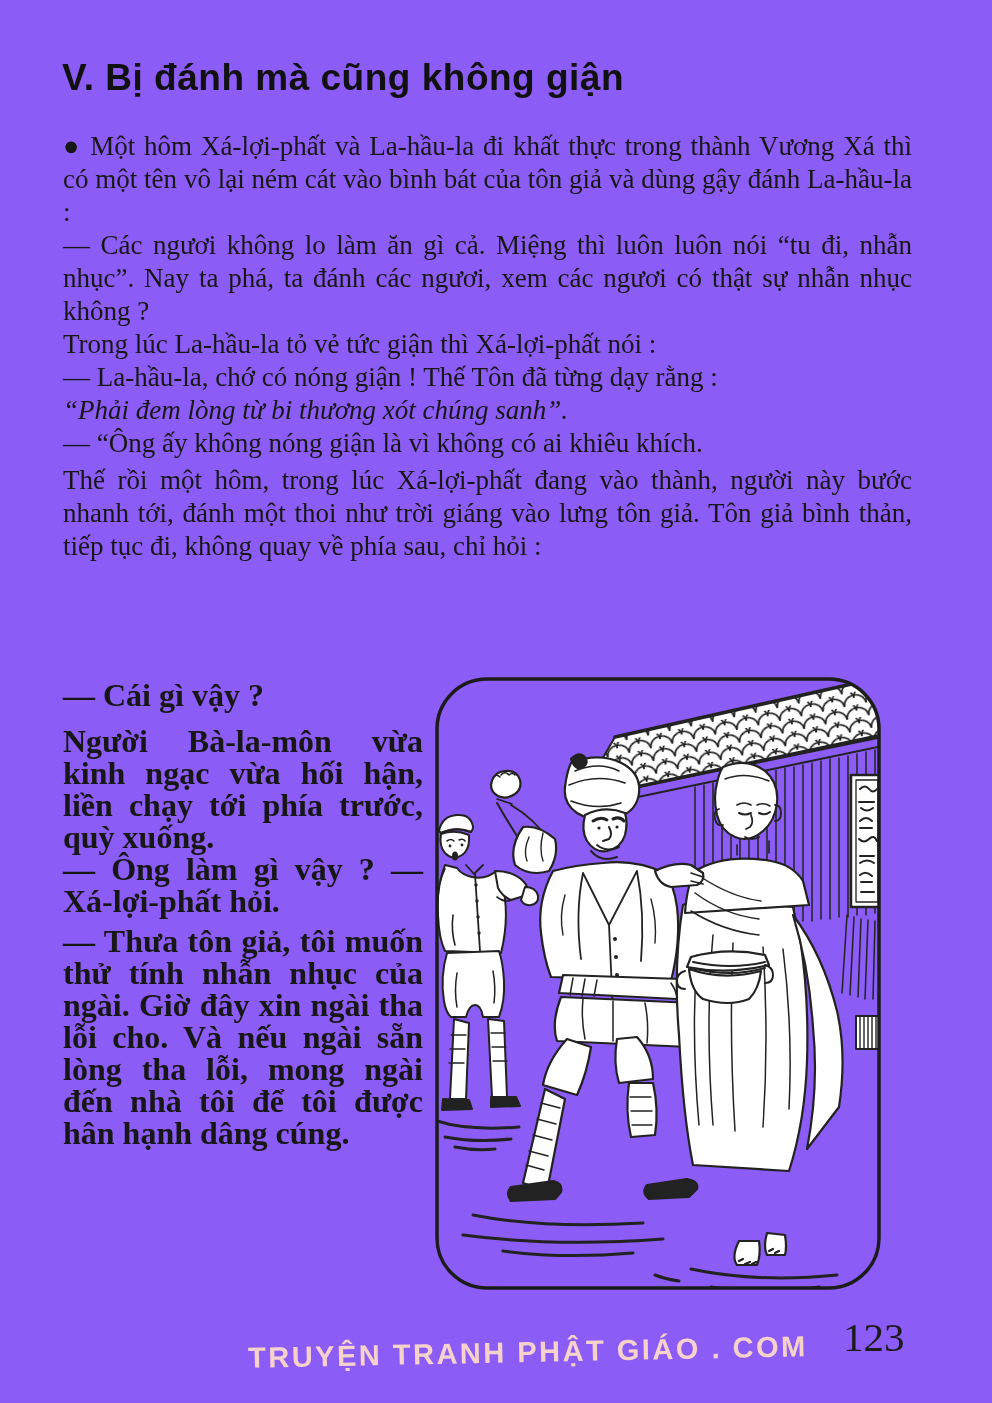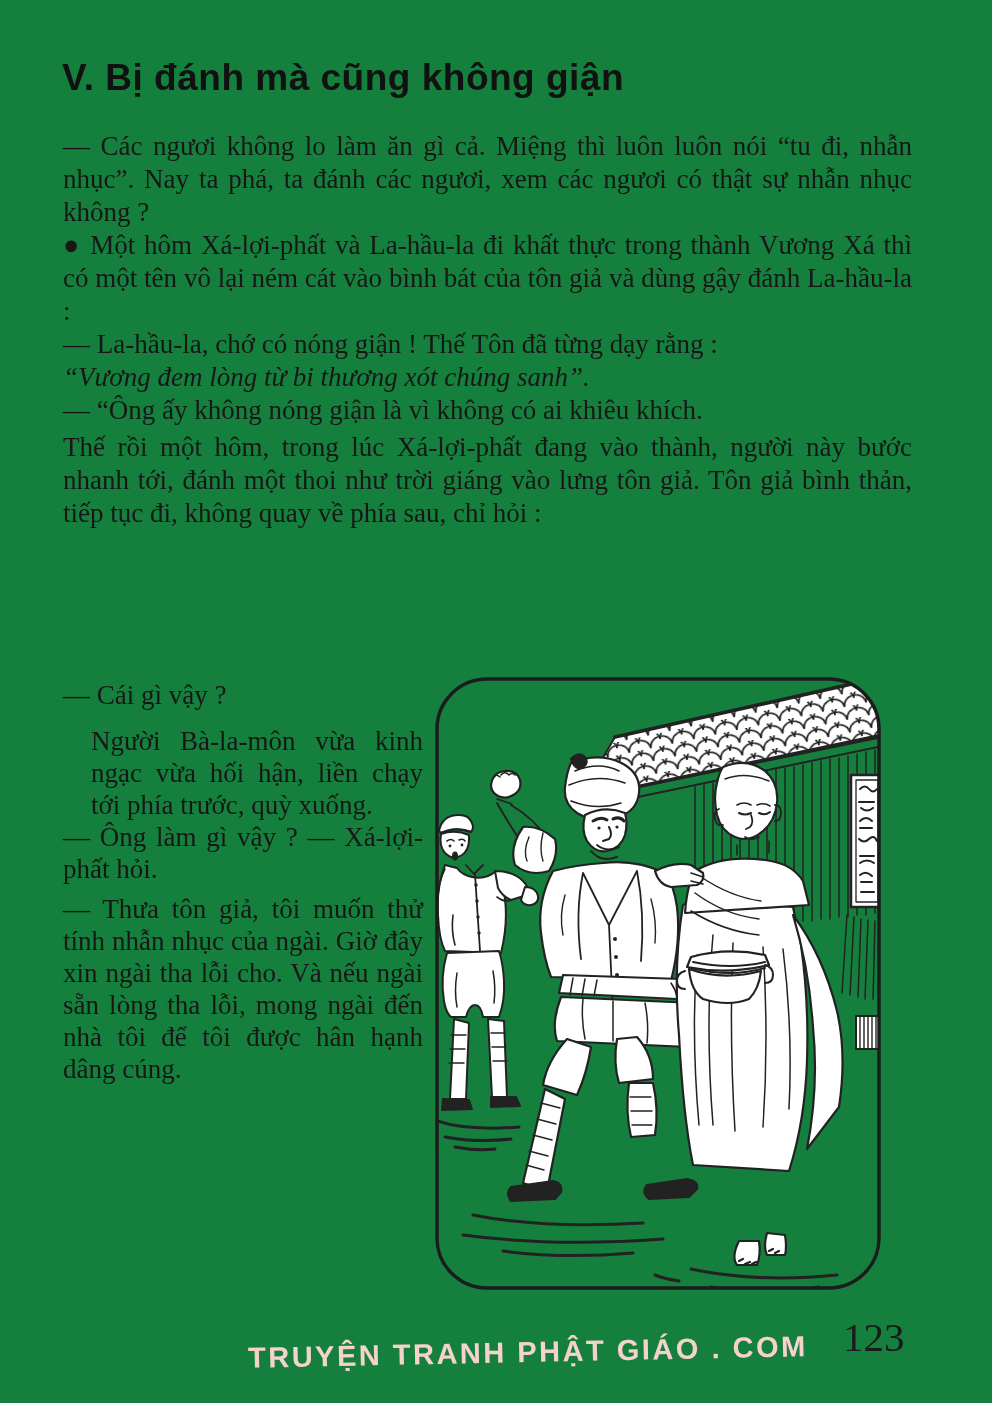--- a/index.html
+++ b/index.html
@@ -1,39 +1,39 @@
 <!DOCTYPE html>
 <html><head>
 <meta charset="utf-8">
 <style>
   html,body{margin:0;padding:0;background:#e8e8e8;}
   .page{
-    position:relative; width:992px; height:1403px; background:#15803d;
+    position:relative; width:992px; height:1403px; background:#8b5cf6;
     font-family:"Liberation Serif", serif; color:#171717; overflow:hidden;
     margin:0 auto;
   }
   .title{
     position:absolute; left:62px; top:57px; margin:0;
     font-family:"Liberation Sans", sans-serif; font-weight:bold;
     font-size:37px; letter-spacing:.5px; color:#111;
   }
   .fulltext{
     position:absolute; left:63px; top:130px; width:849px;
     font-size:27px; line-height:33px; text-align:justify;
   }
   .fulltext p{margin:0;}
   .fulltext p.gap-lg{margin-top:14px;}
   .fulltext p.gap-sm{margin-top:4px;}
   .italic{font-style:italic;}
   .leftcol{
     position:absolute; left:63px; top:679px; width:360px;
-    font-size:27px; line-height:32px; text-align:justify;
+    font-size:32px; line-height:32px; text-align:justify;font-weight:bold;
   }
   .leftcol p{margin:0;}
-  .leftcol p.gap-a{margin-top:14px;margin-left:28px;}
+  .leftcol p.gap-a{margin-top:14px;}
   .leftcol p.gap-b{margin-top:8px;}
   .leftcol p.gap-c{margin-top:10px;}
   .no-justify{text-align:left;}
   .illustration{
     position:absolute; left:433px; top:675px; width:450px; height:617px; margin:0;
   }
   .illustration svg{display:block; width:450px; height:617px;}
   .watermark{
     position:absolute; left:248px; top:1336px; white-space:nowrap;
     font-family:"Liberation Sans", sans-serif; font-weight:bold;
@@ -46,24 +46,25 @@
   }
 </style>
 </head>
 <body>
 
 <div class="page">
 
   <h1 class="title">V. Bị đánh mà cũng không giận</h1>
 
   <div class="fulltext">
+    <p>●  Một hôm Xá-lợi-phất và La-hầu-la đi khất thực trong thành Vương Xá thì có một tên vô lại ném cát vào bình bát của tôn giả và dùng gậy đánh La-hầu-la :</p>
     <p>— Các ngươi không lo làm ăn gì cả. Miệng thì luôn luôn nói “tu đi, nhẫn nhục”. Nay ta phá, ta đánh các ngươi, xem các ngươi có thật sự nhẫn nhục không ?</p>
-    <p>●  Một hôm Xá-lợi-phất và La-hầu-la đi khất thực trong thành Vương Xá thì có một tên vô lại ném cát vào bình bát của tôn giả và dùng gậy đánh La-hầu-la :</p>
+    <p>Trong lúc La-hầu-la tỏ vẻ tức giận thì Xá-lợi-phất nói :</p>
     <p>— La-hầu-la, chớ có nóng giận ! Thế Tôn đã từng dạy rằng :</p>
-    <p class="italic">“Vương đem lòng từ bi thương xót chúng sanh”.</p>
+    <p class="italic">“Phải đem lòng từ bi thương xót chúng sanh”.</p>
     <p>— “Ông ấy không nóng giận là vì không có ai khiêu khích.</p>
     <p class="gap-sm">Thế rồi một hôm, trong lúc Xá-lợi-phất đang vào thành, người này bước nhanh tới, đánh một thoi như trời giáng vào lưng tôn giả. Tôn giả bình thản, tiếp tục đi, không quay về phía sau, chỉ hỏi :</p>
   </div>
 
   <div class="leftcol">
     <p class="no-justify">— Cái gì vậy ?</p>
     <p class="gap-a">Người Bà-la-môn vừa kinh ngạc vừa hối hận, liền chạy tới phía trước, quỳ xuống.</p>
     <p>— Ông làm gì vậy ? — Xá-lợi-phất hỏi.</p>
     <p class="gap-b">— Thưa tôn giả, tôi muốn thử tính nhẫn nhục của ngài. Giờ đây xin ngài tha lỗi cho. Và nếu ngài sẵn lòng tha lỗi, mong ngài đến nhà tôi để tôi được hân hạnh dâng cúng.</p>
   </div>

